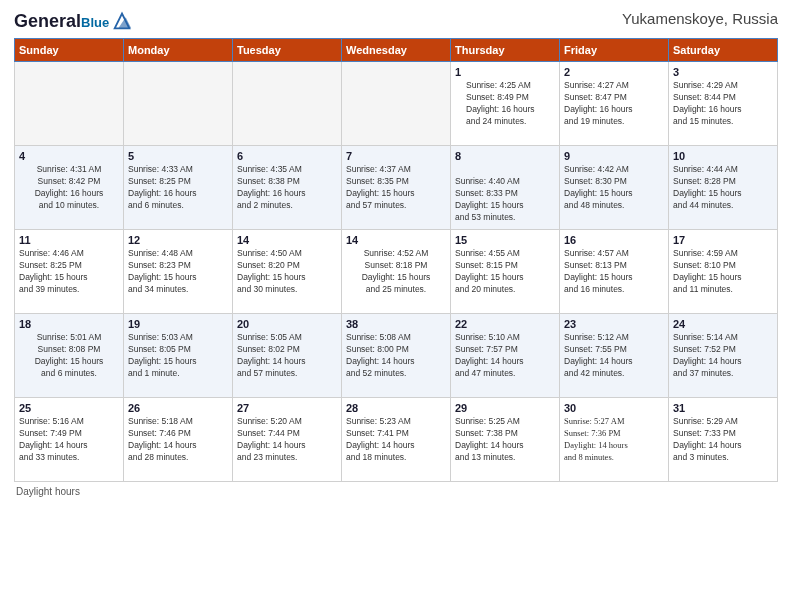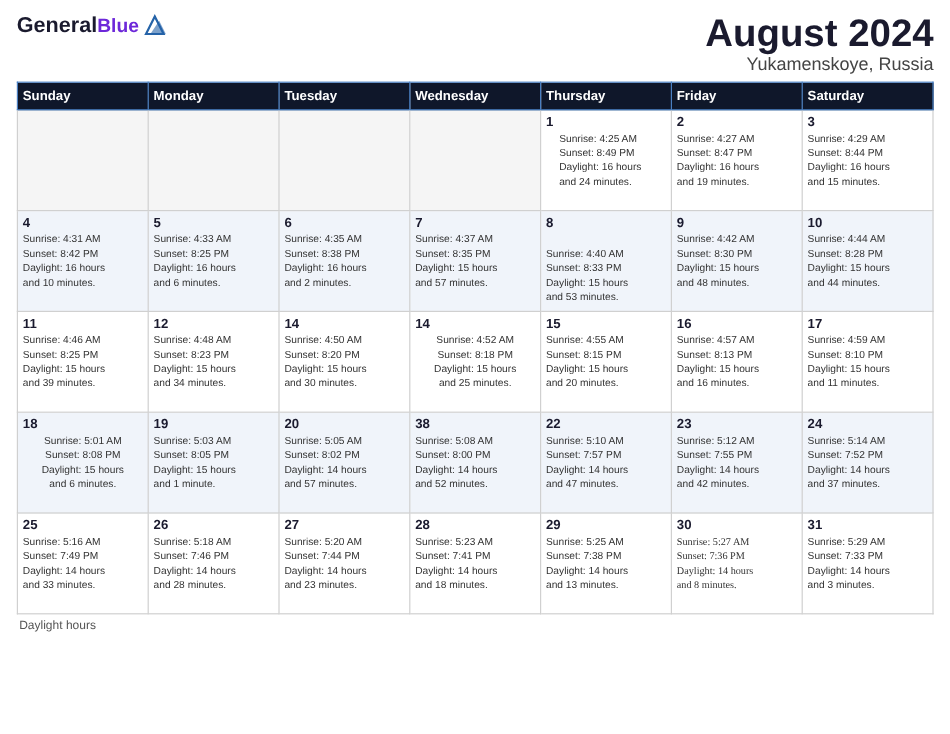--- a/index.html
+++ b/index.html
@@ -24,23 +24,23 @@
     .logo {
       display: flex;
       align-items: center;
     }
     .logo-text-general {
       font-size: 18px;
       font-weight: bold;
       color: #1a1a2e;
     }
     .logo-text-blue {
-      font-size: 16px;
-      font-weight: bold;
-      color: #6d28d9;
+      font-size: 13px;
+      font-weight: bold;
+      color: #0369a1;
     }
     .logo-icon {
       width: 22px;
       height: 22px;
       margin-left: 2px;
     }
     .title-section {
       text-align: right;
     }
     .month-year {
@@ -52,21 +52,21 @@
     .location {
       font-size: 15px;
       color: #444;
     }
     .calendar {
       width: 100%;
       border-collapse: collapse;
       table-layout: fixed;
     }
     .calendar th {
-      background-color: #0f172a;
+      background-color: #c2410c;
       color: #fff;
       font-size: 11px;
       font-weight: bold;
       padding: 5px 4px;
       text-align: left;
       border: 1px solid #4a7fc1;
     }
     .calendar td {
       vertical-align: top;
       padding: 4px 4px 3px 4px;
@@ -112,21 +112,20 @@
     <div class="logo">
       <span>
         <span class="logo-text-general">General</span><span class="logo-text-blue">Blue</span>
       </span>
       <svg class="logo-icon" viewBox="0 0 24 24" xmlns="http://www.w3.org/2000/svg">
         <polygon points="4,20 12,4 20,20" fill="none" stroke="#2563a8" stroke-width="2"></polygon>
         <polygon points="8,20 16,8 22,20" fill="#2563a8" opacity="0.6"></polygon>
       </svg>
     </div>
     <div class="title-section">
-      <div class="month-year">August 2024</div>
       <div class="location">Yukamenskoye, Russia</div>
     </div>
   </div>
 
   <table class="calendar">
     <thead>
       <tr>
         <th>Sunday</th>
         <th>Monday</th>
         <th>Tuesday</th>
@@ -160,21 +159,21 @@
             <span class="day-num">3</span>
             <div class="day-info" style="white-space: pre-line;">Sunrise: 4:29 AM
 Sunset: 8:44 PM
 Daylight: 16 hours
 and 15 minutes.</div>
           </td>
         </tr>
         <tr>
           <td>
             <span class="day-num">4</span>
-            <div class="day-info" style="white-space: pre-line;">Sunrise: 4:31 AM
+            <div class="day-info" style="white-space: pre-line; text-align: center;">Sunrise: 4:31 AM
 Sunset: 8:42 PM
 Daylight: 16 hours
 and 10 minutes.</div>
           </td>
           <td>
             <span class="day-num">5</span>
             <div class="day-info" style="white-space: pre-line;">Sunrise: 4:33 AM
 Sunset: 8:25 PM
 Daylight: 16 hours
 and 6 minutes.</div>

